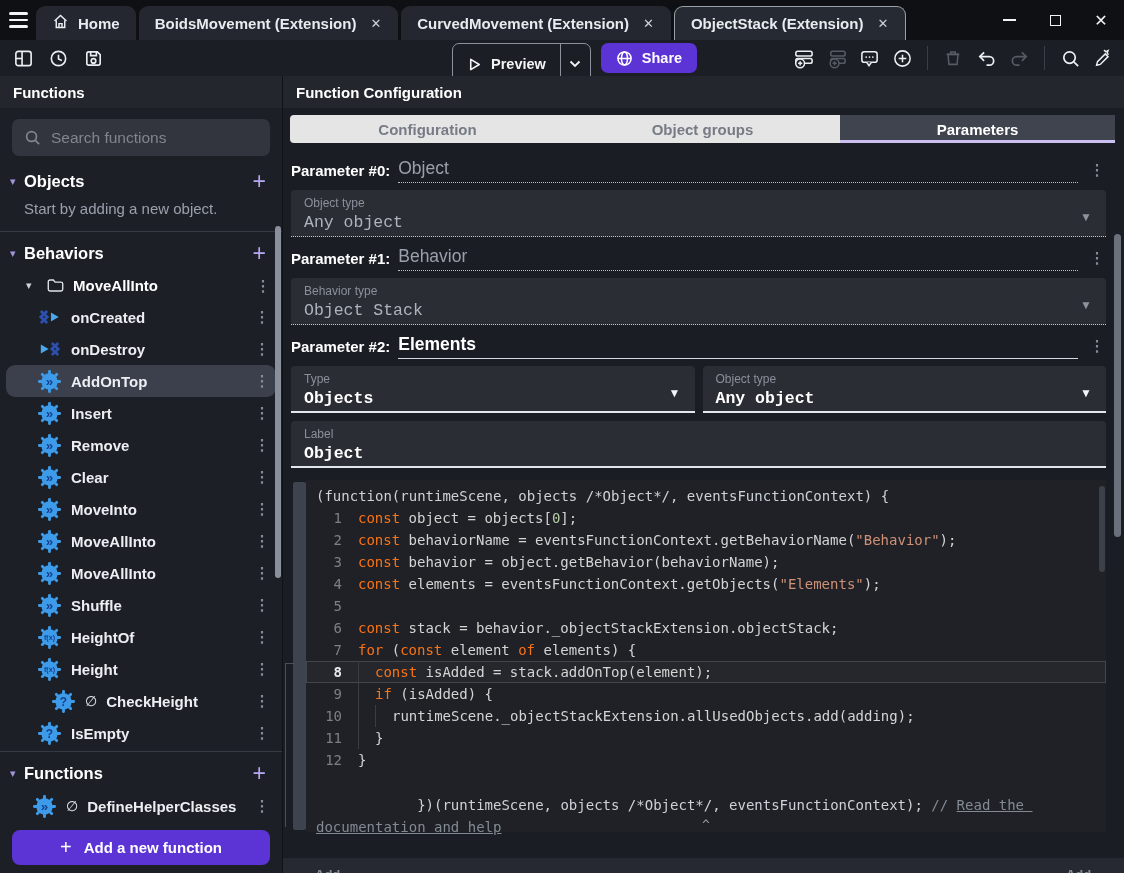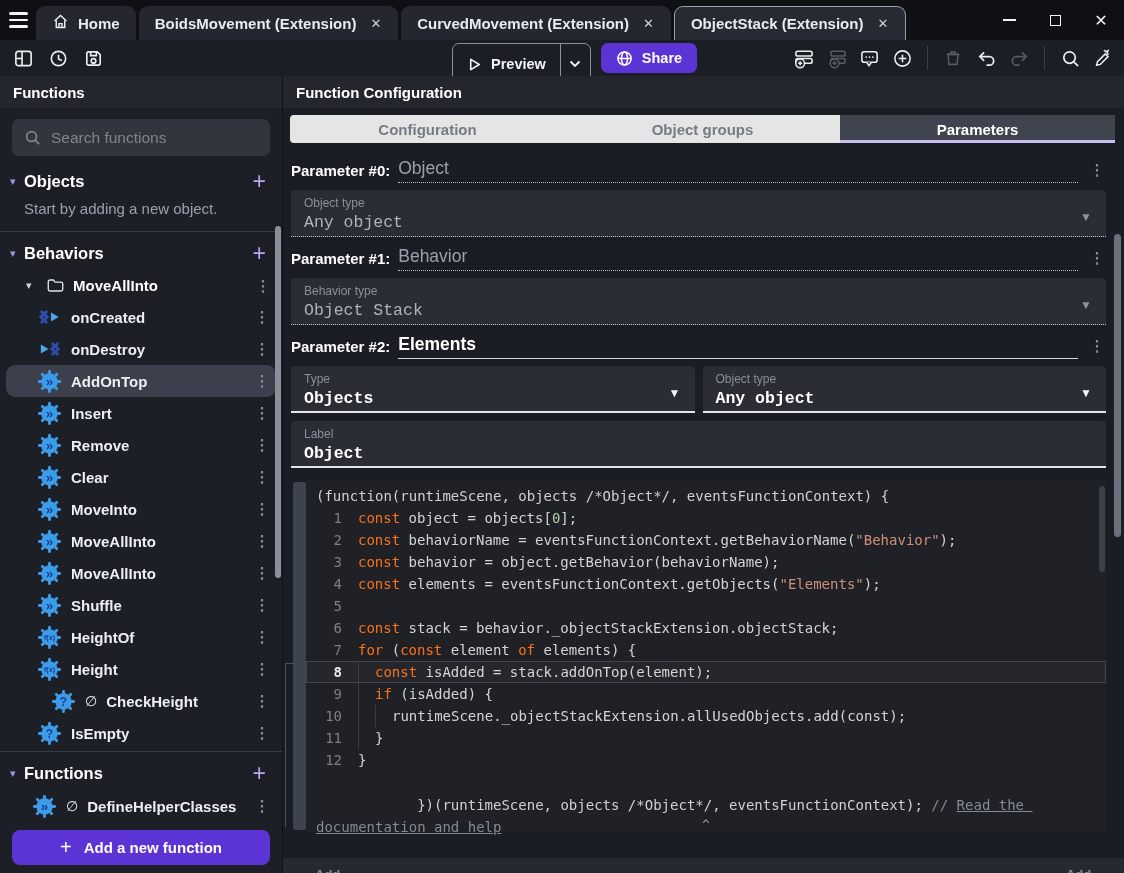--- a/index.html
+++ b/index.html
@@ -665,21 +665,21 @@
               <div class="code-line current">
                 <span class="ln">8</span>
                 <span class="lc"><span class="ig"></span><span class="tok-kw">const</span><span class="tok-tx"> isAdded = stack.addOnTop(element);</span></span>
               </div>
               <div class="code-line">
                 <span class="ln">9</span>
                 <span class="lc"><span class="ig"></span><span class="tok-kw">if</span><span class="tok-tx"> (isAdded) {</span></span>
               </div>
               <div class="code-line">
                 <span class="ln">10</span>
-                <span class="lc"><span class="ig"></span><span class="ig"></span><span class="tok-tx">runtimeScene._objectStackExtension.allUsedObjects.add(const);</span></span>
+                <span class="lc"><span class="ig"></span><span class="ig"></span><span class="tok-tx">runtimeScene._objectStackExtension.allUsedObjects.add(adding);</span></span>
               </div>
               <div class="code-line">
                 <span class="ln">11</span>
                 <span class="lc"><span class="ig"></span><span class="tok-tx">}</span></span>
               </div>
               <div class="code-line">
                 <span class="ln">12</span>
                 <span class="lc"><span class="tok-tx">}</span></span>
               </div>
             </div>

